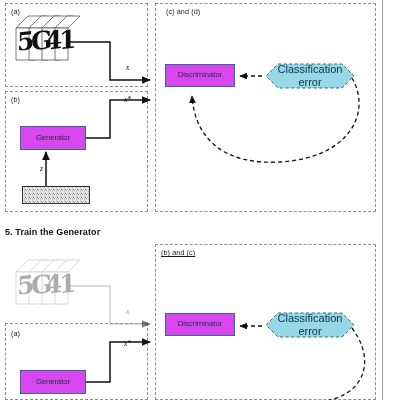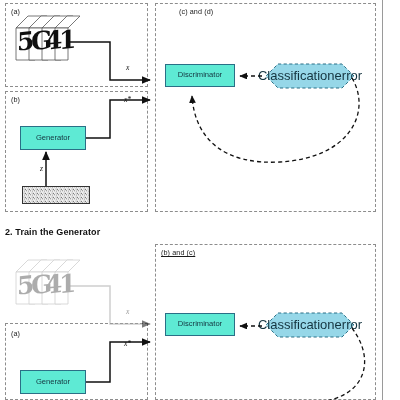--- a/index.html
+++ b/index.html
@@ -38,36 +38,36 @@
     font-size:9px;
     font-weight:bold;
     color:#111;
     white-space:nowrap;
     letter-spacing:.1px;
   }
 
   
   .box{
     position:absolute;
-    background:#5eead4;
+    background:#d946ef;
     border:1px solid #2a6f86;
     box-sizing:border-box;
     display:flex;align-items:center;justify-content:center;
     font-size:7.6px;
     color:#14343f;
     text-align:center;
     line-height:1.15;
   }
 
   
   .hexwrap{position:absolute;}
   .hexwrap .hexlabel{
     position:absolute;left:0;top:0;width:100%;height:100%;
-    display:flex;align-items:center;justify-content:center;
-    font-size:13px;color:#14343f;text-align:center;line-height:1.18;
+    display:flex;flex-direction:column;align-items:center;justify-content:center;
+    font-size:11px;color:#14343f;text-align:center;line-height:1.18;
     pointer-events:none;
   }
 
   
   .stack{position:absolute;}
   .stack.faded{opacity:.34;}
 
   
   .noise{position:absolute;}
 
@@ -91,21 +91,21 @@
 <div class="panel" style="left:5px;top:3px;width:143px;height:84px;">
 </div>
 <div class="panel-label" style="left:11px;top:7px;">(a)</div>
 
 <div class="panel" style="left:5px;top:91px;width:143px;height:121px;">
 </div>
 <div class="panel-label" style="left:11px;top:95px;">(b)</div>
 
 <div class="panel" style="left:155px;top:3px;width:221px;height:209px;">
 </div>
-<div class="panel-label" style="left:179px;top:7px;">(c) and (d)</div>
+<div class="panel-label" style="left:166px;top:7px;">(c) and (d)</div>
 
 <div class="stack" style="left:14px;top:14px;width:66px;height:48px;">
   <svg width="66" height="48" viewBox="0 0 66 48">
     <g stroke="#555" stroke-width="0.8" fill="#ffffff">
       <polygon points="2,14 14,2 33,2 21,14"></polygon>
       <polygon points="2,14 21,14 21,46 2,46"></polygon>
       <polygon points="15,14 27,2 46,2 34,14"></polygon>
       <polygon points="15,14 34,14 34,46 15,46"></polygon>
       <polygon points="28,14 40,2 59,2 47,14"></polygon>
       <polygon points="28,14 47,14 47,46 28,46"></polygon>
@@ -169,21 +169,21 @@
 
   <path d="M 262,76 L 240,76" fill="none" stroke="#111" stroke-width="1.3" stroke-dasharray="4,3" marker-end="url(#ahd)"></path>
 
   <path d="M 352,78 C 372,112 350,158 280,162 C 225,165 195,140 192,96" fill="none" stroke="#111" stroke-width="1.3" stroke-dasharray="4,3" marker-end="url(#ahd)"></path>
 </svg>
 
 <div class="varlabel" style="left:126px;top:63px;">x</div>
 <div class="varlabel" style="left:124px;top:95px;">x*</div>
 <div class="varlabel" style="left:40px;top:164px;">z</div>
 
-<div class="section-header" style="left:5px;top:227px;">2. Train the Generator</div>
+<div class="section-header" style="left:5px;top:227px;">5. Train the Generator</div>
 
 <div class="panel" style="left:5px;top:323px;width:143px;height:77px;">
 </div>
 <div class="panel-label" style="left:11px;top:329px;">(a)</div>
 
 <div class="panel" style="left:155px;top:244px;width:221px;height:156px;">
 </div>
 <div class="panel-label" style="left:161px;top:248px;text-decoration:underline;">(b) and (c)</div>
 
 <div class="stack faded" style="left:14px;top:258px;width:66px;height:48px;">

